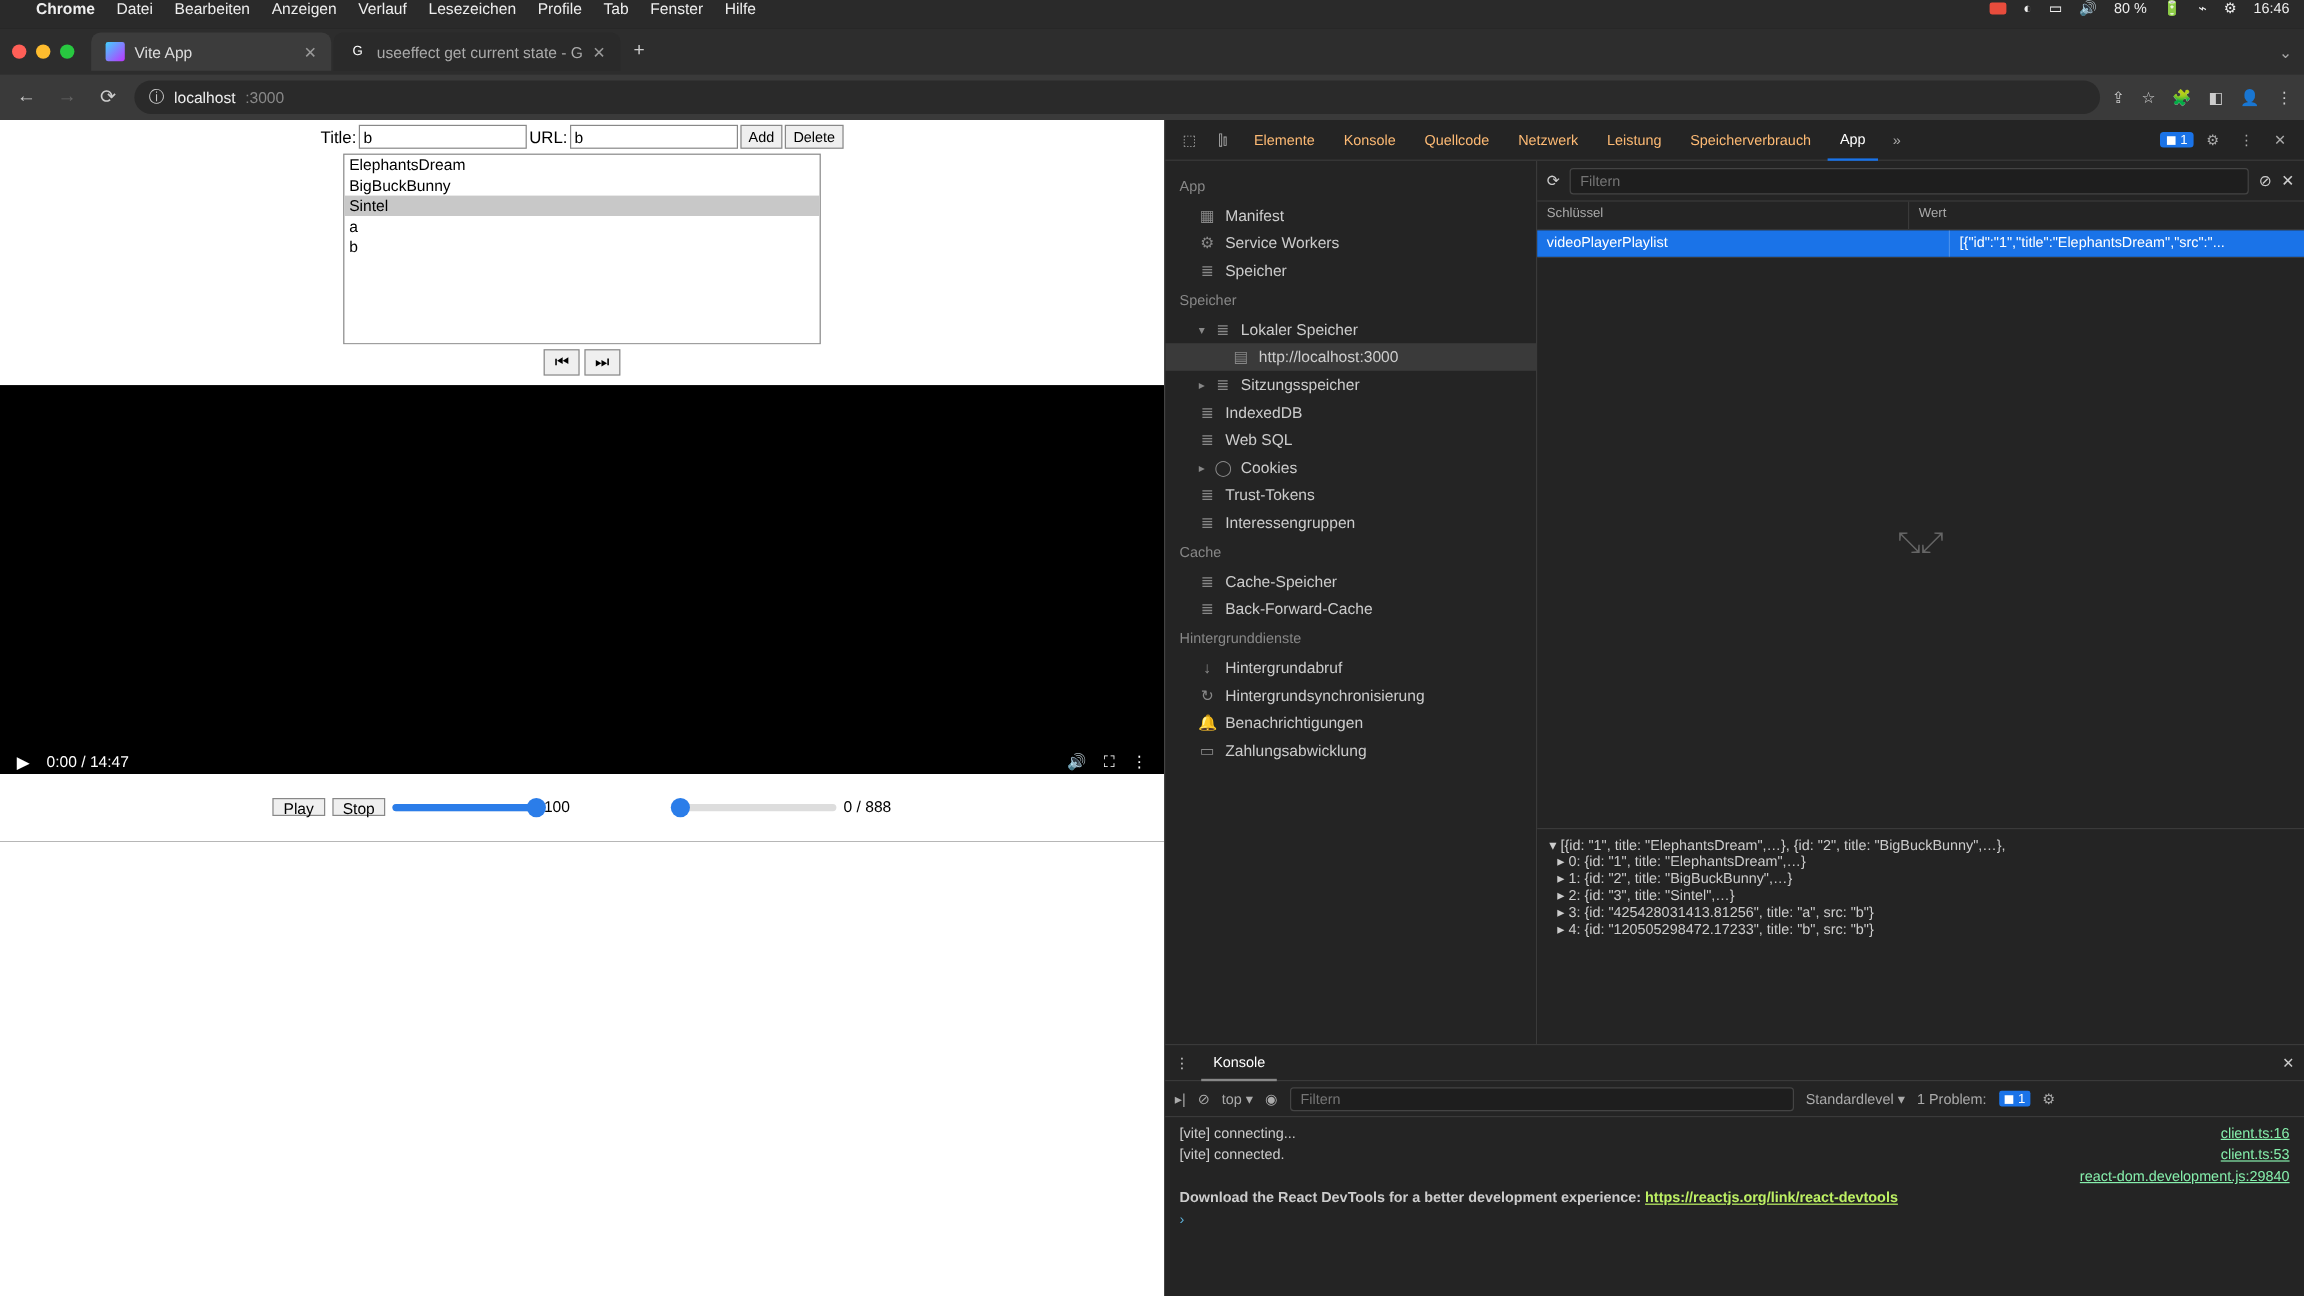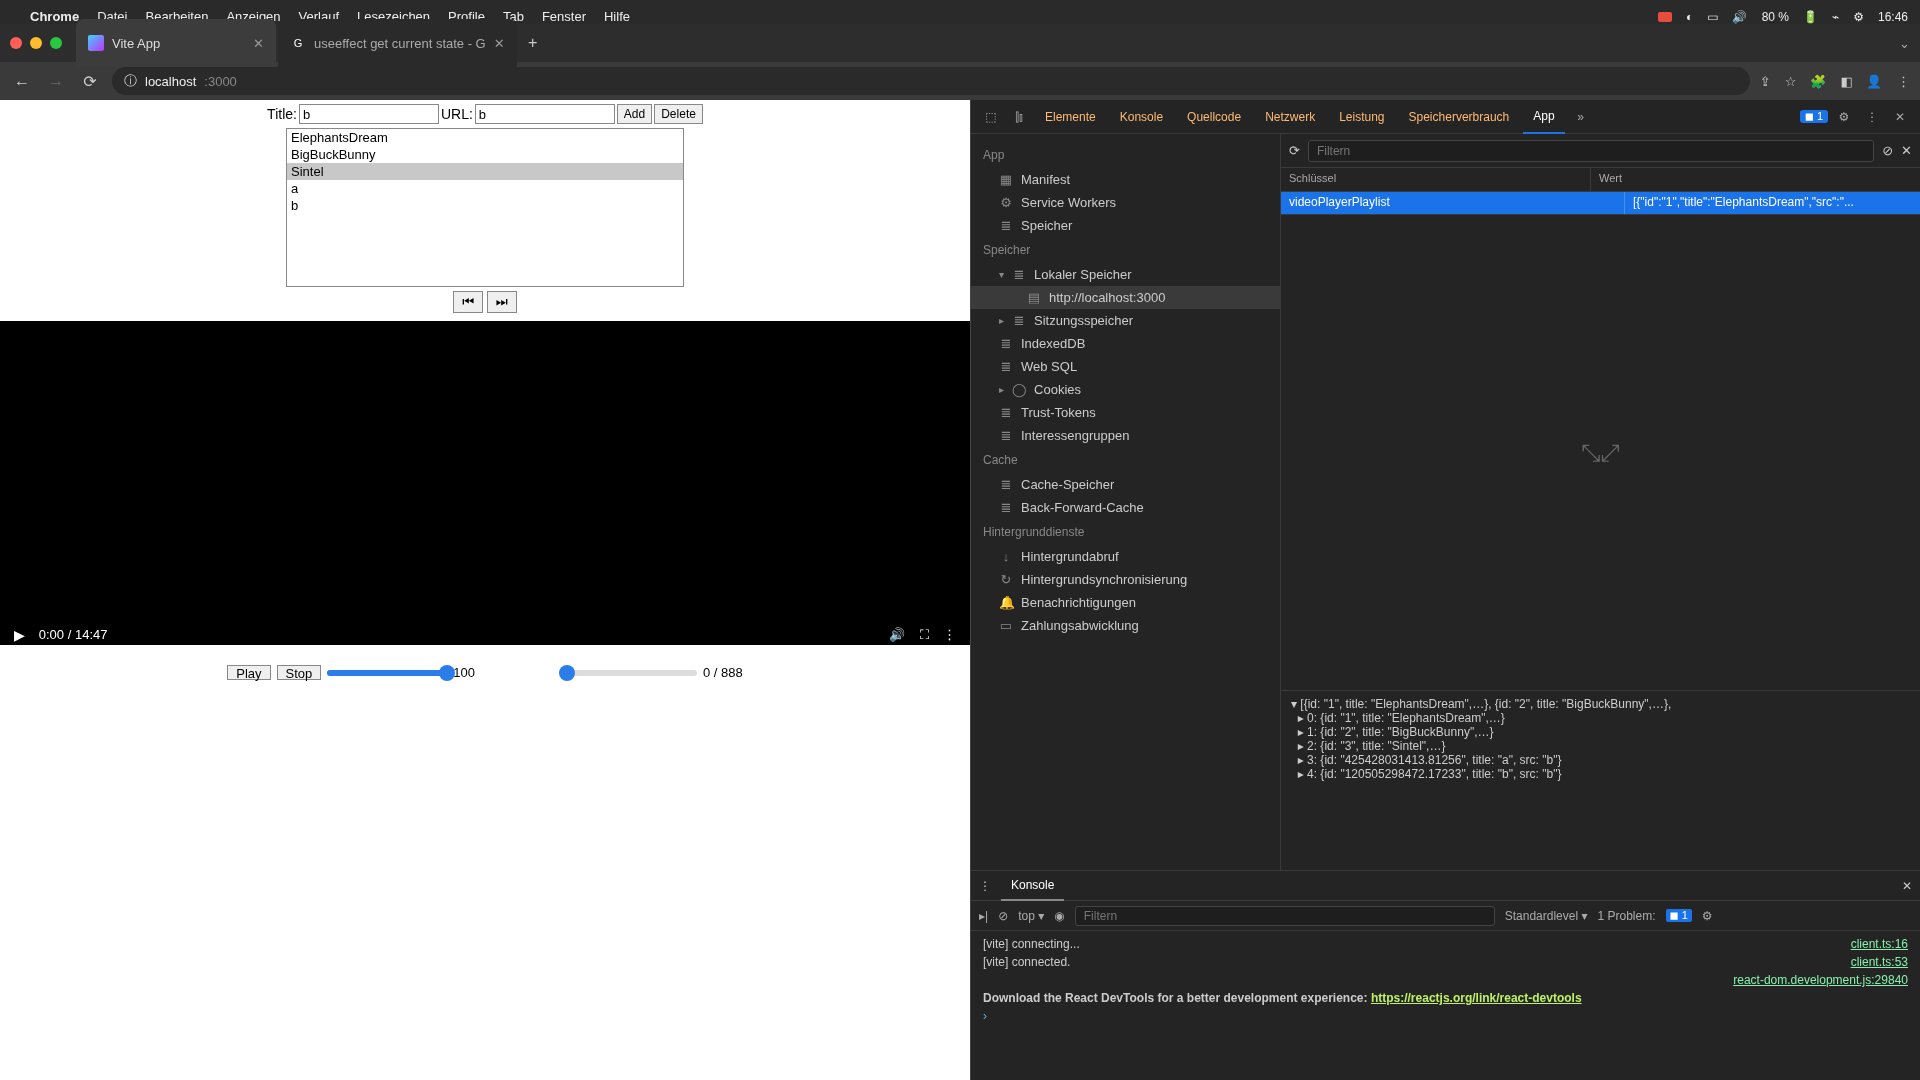--- a/index.html
+++ b/index.html
@@ -1,34 +1,34 @@
 <!DOCTYPE html>
 <html><head>
 <meta charset="utf-8">
 <style>
 * { margin: 0; padding: 0; box-sizing: border-box; font-family: -apple-system, BlinkMacSystemFont, "Segoe UI", sans-serif; }
 body { width: 1920px; height: 1080px; background: #1e1e1e; overflow: hidden; font-size: 13px; color: #ccc; }
 
 
-.menubar { height: 24px; background: #2a2a2a; display: flex; align-items: flex-end; padding: 0 12px; gap: 18px; color: #eee; font-size: 13px; }
+.menubar { height: 24px; background: #2a2a2a; display: flex; align-items: flex-start; padding: 0 12px; gap: 18px; color: #eee; font-size: 13px; }
 .menubar .apple { font-size: 15px; }
 .menubar .app-name { font-weight: 600; }
 .menubar .spacer { flex: 1; }
 .menubar .right { display: flex; align-items: center; gap: 14px; }
 .menubar .right span { font-size: 12px; }
 .redrec { width: 14px; height: 10px; background: #e74c3c; border-radius: 2px; }
 
 
 .tabbar { height: 38px; background: #2d2d2d; display: flex; align-items: center; padding-left: 10px; }
 .traffic { display: flex; gap: 8px; margin-right: 14px; }
 .traffic div { width: 12px; height: 12px; border-radius: 50%; }
 .traffic .r { background: #ff5f57; }
 .traffic .y { background: #febc2e; }
 .traffic .g { background: #28c840; }
-.tab { height: 48px; background: #3c3c3c; border-radius: 8px 8px 0 0; padding: 0 12px; display: flex; align-items: center; gap: 8px; margin-right: 2px; min-width: 200px; color: #ddd; }
+.tab { height: 32px; background: #3c3c3c; border-radius: 8px 8px 0 0; padding: 0 12px; display: flex; align-items: center; gap: 8px; margin-right: 2px; min-width: 200px; color: #ddd; }
 .tab.inactive { background: #2a2a2a; color: #aaa; }
 .tab .favicon { width: 16px; height: 16px; border-radius: 2px; display: flex; align-items: center; justify-content: center; font-size: 11px; }
 .tab .close { margin-left: auto; color: #999; }
 .newtab { width: 28px; height: 28px; display: flex; align-items: center; justify-content: center; color: #ccc; font-size: 16px; }
 .tabbar .spacer { flex: 1; }
 .tabbar .chev { padding: 0 10px; color: #aaa; }
 
 
 .urlbar { height: 38px; background: #3a3a3a; display: flex; align-items: center; padding: 0 10px; gap: 10px; color: #ccc; }
 .urlbar .nav-btn { width: 24px; text-align: center; font-size: 16px; }

